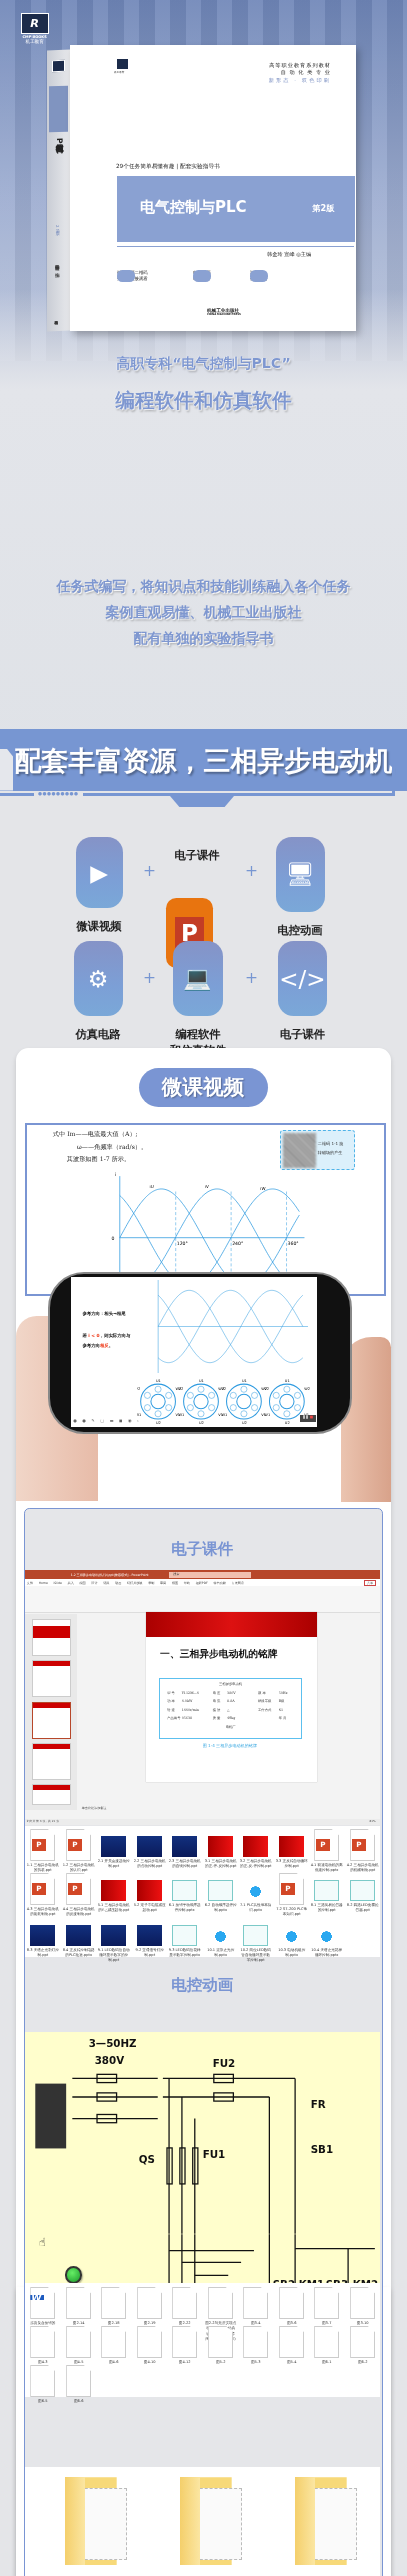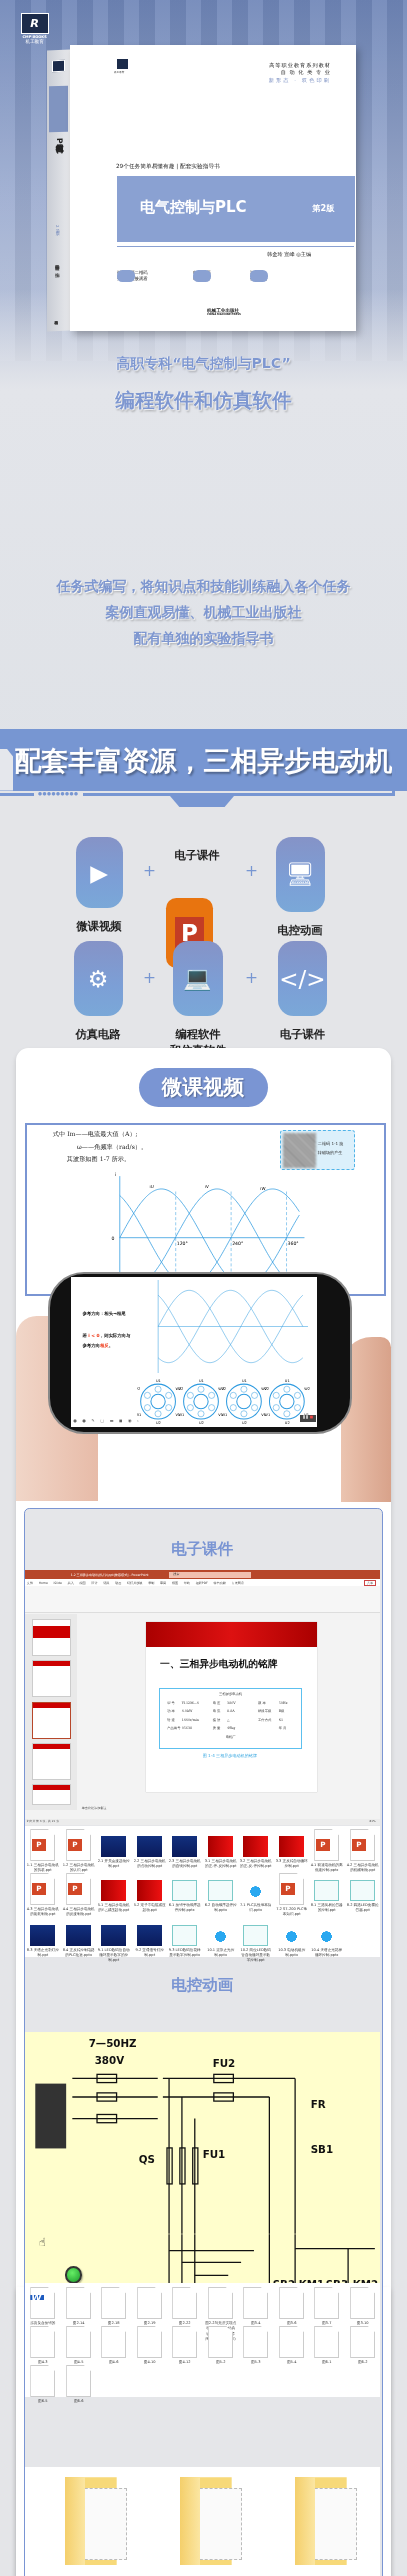--- a/index.html
+++ b/index.html
@@ -77,21 +77,21 @@
 .sec-t{position:absolute;left:0;width:355px;text-align:center;color:#7a95d3;font-weight:bold;font-size:15.5px}
 
 .ppt{position:absolute;left:0;top:61px;width:355px;height:255px;background:#f3f3f3}
 .ppt .title{height:9.3px;background:#b7472a;color:#fff;font-size:3.1px;display:flex;align-items:center;padding-left:46px}
 .ppt .title .srch{margin-left:20.6px;width:82px;height:6.2px;background:#f0c0b0;color:#333;font-size:3.1px;padding-left:4.1px}
 .ppt .menus{height:7.2px;background:#fff;font-size:3.1px;color:#444;padding-left:2.1px;display:flex;gap:5.7px;align-items:center}
 .ppt .ribbon{height:27px;background:#f6f6f6;border-bottom:0.5px solid #ddd}
 .ppt .thumbs{position:absolute;left:0;top:44px;width:52px;height:196px;background:#e9e9e9}
 .ppt .th{position:absolute;left:7.2px;width:39px;height:37px;background:#fff;border:0.5px solid #ccc}
 .ppt .th .bar{height:11.3px;background:#c00;margin-top:6.2px}
-.ppt .slide{position:absolute;left:121px;top:52px;width:171px;height:170px;background:#fff;box-shadow:0 0 1px #aaa}
+.ppt .slide{position:absolute;left:121px;top:42px;width:171px;height:170px;background:#fff;box-shadow:0 0 1px #aaa}
 .ppt .slide .hd{height:25px;background:linear-gradient(90deg,#a00,#d11,#a00)}
 .ppt .slide .h{position:absolute;left:14.4px;top:36px;font-size:9.8px;font-weight:bold;color:#111}
 .ppt .slide .np{position:absolute;left:13.4px;top:66px;width:143px;height:61px;border:1px solid #5cc0ef;font-size:3.3px;color:#333;font-family:"DejaVu Serif",serif}
 .ppt .slide .cap{position:absolute;left:57px;top:131px;font-size:4.1px;color:#36a6e0}
 .ppt .status{position:absolute;left:0;bottom:0;width:355px;height:6.2px;background:#ececec;font-size:2.8px;color:#555;padding-left:2.1px}
 .filegrid{position:absolute;left:0;width:355px;background:#fff}
 .fi{position:absolute;width:32px;text-align:center;font-size:3.6px;line-height:5.2px;color:#333}
 .fi .icon{width:25px;height:32px;margin:0 auto 2.1px}
 .doc{background:#fff;border:0.5px solid #ccc;position:relative;clip-path:polygon(0 0,70% 0,100% 20%,100% 100%,0 100%)}
 .pptdoc::after{content:"P";position:absolute;left:1px;top:9.3px;width:13.4px;height:11.3px;background:#d24726;color:#fff;font-weight:bold;font-size:7.2px;line-height:11.3px}
@@ -557,21 +557,21 @@
             <rect x="140" y="118" width="38" height="16"></rect>
             <rect x="140" y="160" width="38" height="16"></rect>
           <rect x="367" y="82" width="38" height="16"></rect>
             <rect x="367" y="118" width="38" height="16"></rect>
           <rect x="276" y="225" width="10" height="70"></rect>
             <rect x="301" y="225" width="10" height="70"></rect>
             <rect x="326" y="225" width="10" height="70"></rect>
         </g>
         <rect x="20" y="100" width="60" height="126" fill="#333"></rect>
       </svg>
-      <div class="lbl" style="left:64px;top:5.2px">7—50HZ</div>
+      <div class="lbl" style="left:64px;top:5.2px">3—50HZ</div>
       <div class="lbl" style="left:70px;top:21.6px">380V</div>
       <div class="lbl" style="left:188px;top:25px">FU2</div>
       <div class="lbl" style="left:286px;top:66px">FR</div>
       <div class="lbl" style="left:286px;top:111px">SB1</div>
       <div class="lbl" style="left:114px;top:121px">QS</div>
       <div class="lbl" style="left:178px;top:116px">FU1</div>
     </div>
     <div class="circuit" style="top:725px;height:184px">
       <svg class="abs" style="left:0;top:0" width="355" height="184" viewBox="0 0 690 357">
         <g stroke="#111" stroke-width="2.5" fill="none">

